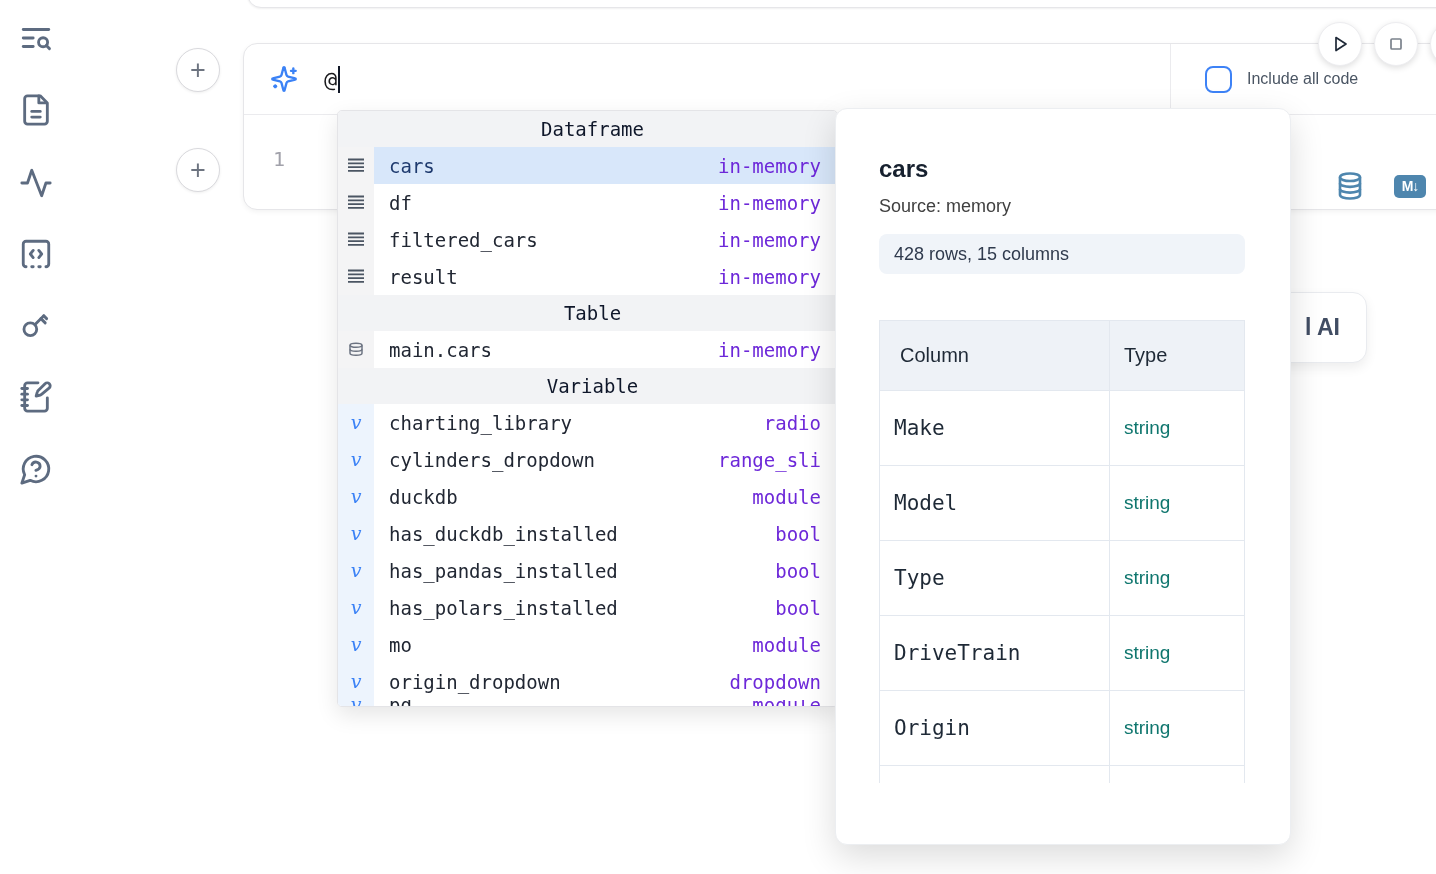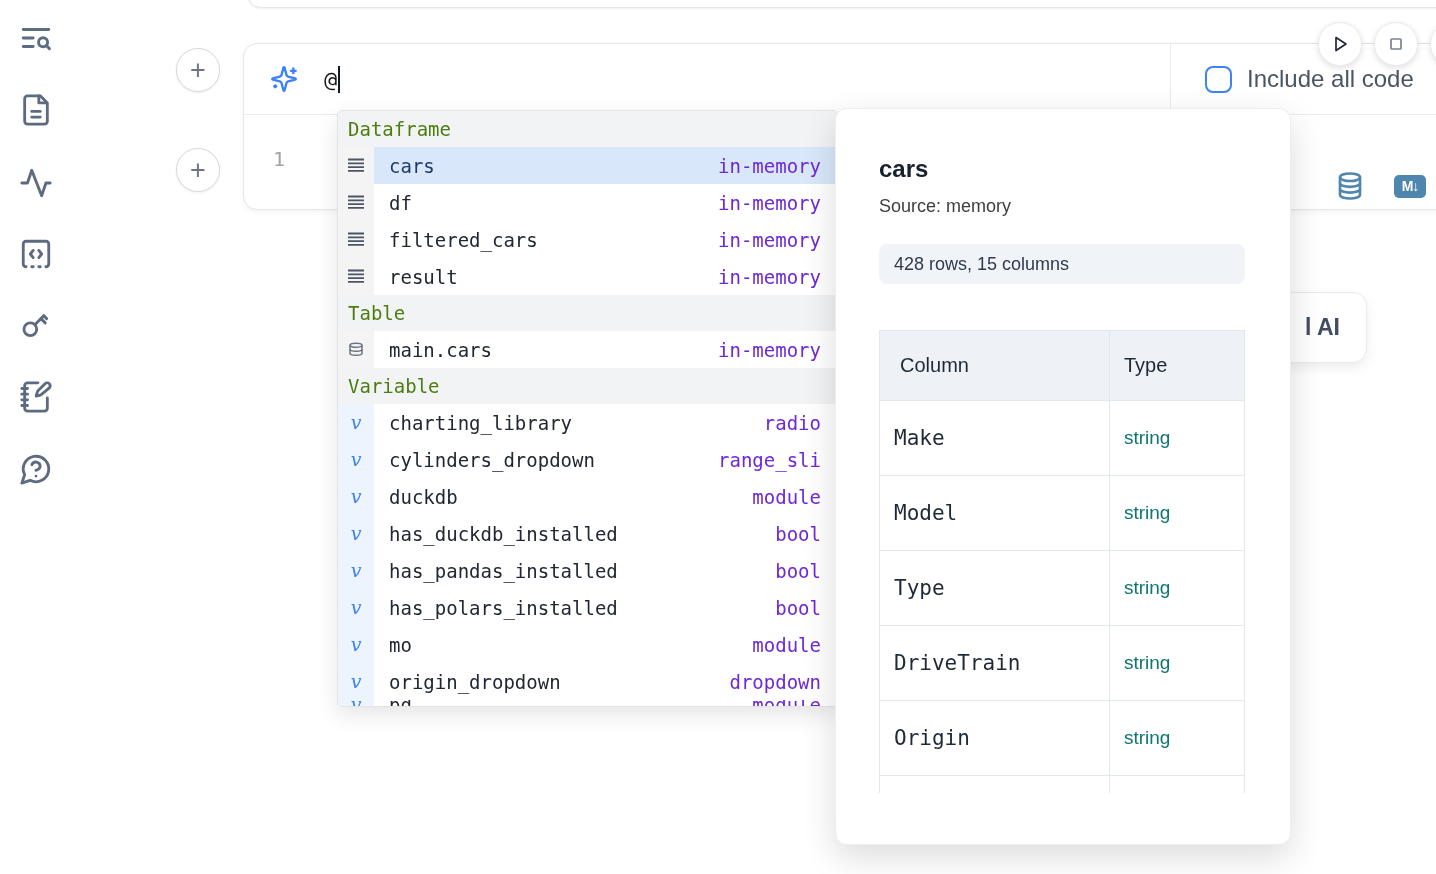--- a/index.html
+++ b/index.html
@@ -24,21 +24,21 @@
   
   .cell { position:absolute; left:243px; top:43px; width:1223px; height:167px; background:#fff;
           border:1px solid #e6e6e9; border-radius:14px 0 0 14px; box-shadow:0 2px 5px rgba(0,0,0,.05); }
   .prompt-row { height:71px; border-bottom:1px solid #ebebee; display:flex; }
   .prompt-left { width:927px; border-right:1px solid #ebebee; display:flex; align-items:center; padding-left:26px; }
   .sparkle svg { width:28px; height:28px; stroke:#3b82f6; stroke-width:2; fill:none; stroke-linecap:round; stroke-linejoin:round; display:block; }
   .prompt-text { margin-left:26px; font-family:"DejaVu Sans Mono", monospace; font-size:22px; color:#18181b; display:flex; align-items:center; }
   .caret { display:inline-block; width:2px; height:27px; background:#111827; margin-left:1px; }
   .prompt-right { flex:1; display:flex; align-items:center; padding-left:34px; gap:15px; }
   .checkbox { width:27px; height:27px; border:2px solid #3d82f6; border-radius:8px; background:#fff; flex:none; }
-  .include-label { font-size:24px; color:#4a5563; }
+  .include-label { font-size:16px; color:#4a5563; }
   .code-row { position:relative; height:94px; }
   .line-no { position:absolute; left:29px; top:32px; font-family:"DejaVu Sans Mono", monospace; font-size:20px; color:#a1a1aa; }
 
   
   .cell-actions { position:absolute; left:1335px; top:171px; display:flex; align-items:center; gap:29px; z-index:3; }
   .db-action svg { width:30px; height:30px; stroke:#4e86ae; stroke-width:2.1; fill:none; display:block; }
   .md-badge { width:32px; height:23px; background:#4e86ae; border-radius:5px; color:#fff; font-weight:bold;
               font-size:14px; display:flex; align-items:center; justify-content:center; letter-spacing:-1px; }
 
   
@@ -51,21 +51,21 @@
   
   .ai-btn { position:absolute; left:1203px; top:292px; width:164px; height:71px; background:#fff;
             border:1px solid #e9ebef; border-radius:14px; box-shadow:0 5px 12px rgba(0,0,0,.07); z-index:6;
             display:flex; align-items:center; justify-content:flex-end; padding-right:26px;
             font-weight:bold; font-size:23px; color:#414d63; }
 
   
   .autocomplete { position:absolute; left:337px; top:110px; width:501px; height:597px; background:#fff;
                   border:1px solid #e4e4e7; border-radius:5px; box-shadow:0 8px 22px rgba(0,0,0,.10);
                   overflow:hidden; z-index:8; font-family:"DejaVu Sans Mono", monospace; font-size:19px; }
-  .ac-header { height:36px; line-height:36px; background:#f2f3f5; color:#4d7c0f; padding-left:10px; }
+  .ac-header { height:36px; line-height:36px; background:#f2f3f5; color:#0f172a; padding-left:10px;text-align:center; }
   .ac-row { height:37px; display:flex; align-items:stretch; background:#fff; }
   .ac-gutter { width:36px; flex:none; background:#f4f4f5; display:flex; align-items:center; justify-content:center; }
   .ac-row[data-icon="v"] .ac-gutter { background:#edf4fd; }
   .ac-main { flex:1; display:flex; align-items:center; padding:0 16px 0 15px; min-width:0; }
   .ac-row.selected .ac-main { background:#d8e7fa; }
   .ac-name { color:#212733; white-space:pre; }
   .ac-row.selected .ac-name { color:#1e3a6e; }
   .ac-type { margin-left:auto; color:#6d28d9; white-space:pre; }
   .ac-row.partial { height:9px; overflow:hidden; }
   .ac-ic { display:none; }
@@ -73,21 +73,21 @@
   .ac-row[data-icon="database"] .ic-db { display:block; }
   .ac-row[data-icon="v"] .ic-var { display:block; }
   .ic-var { font-family:"DejaVu Serif", serif; font-style:italic; font-size:19px; color:#3b82f6; line-height:1; }
 
   
   .preview { position:absolute; left:835px; top:108px; width:456px; height:737px; background:#fff;
              border:1px solid #eceef1; border-radius:12px; z-index:10; padding:46px 45px 0 43px;
              box-shadow:0 12px 34px rgba(0,0,0,.14); }
   .pv-title { font-size:24px; font-weight:bold; color:#16202e; }
   .pv-source { margin-top:13px; font-size:18px; color:#404040; }
-  .pv-shape { margin-top:27px; height:40px; background:#f0f4f9; border-radius:8px; display:flex;
+  .pv-shape { margin-top:17px; height:40px; background:#f0f4f9; border-radius:8px; display:flex;
               align-items:center; padding-left:15px; font-size:18px; color:#2f3a4d; }
   .pv-tablewrap { margin-top:46px; height:463px; overflow:hidden; }
   .pv-table { width:100%; border-collapse:collapse; }
   .pv-table th { background:#eef2f7; font-weight:normal; font-size:20px; color:#1e2936; text-align:left;
                  padding:23px 14px; border:1px solid #e3e8ef; }
   .pv-table th:first-child { width:63%;padding-left:20px; }
   .pv-table td { border:1px solid #e3e8ef; padding:25px 14px; }
   td.col-name { font-family:"DejaVu Sans Mono", monospace; font-size:21px; color:#1e2936; }
   td.col-type { font-size:19px; color:#0f766e; }
 </style>

